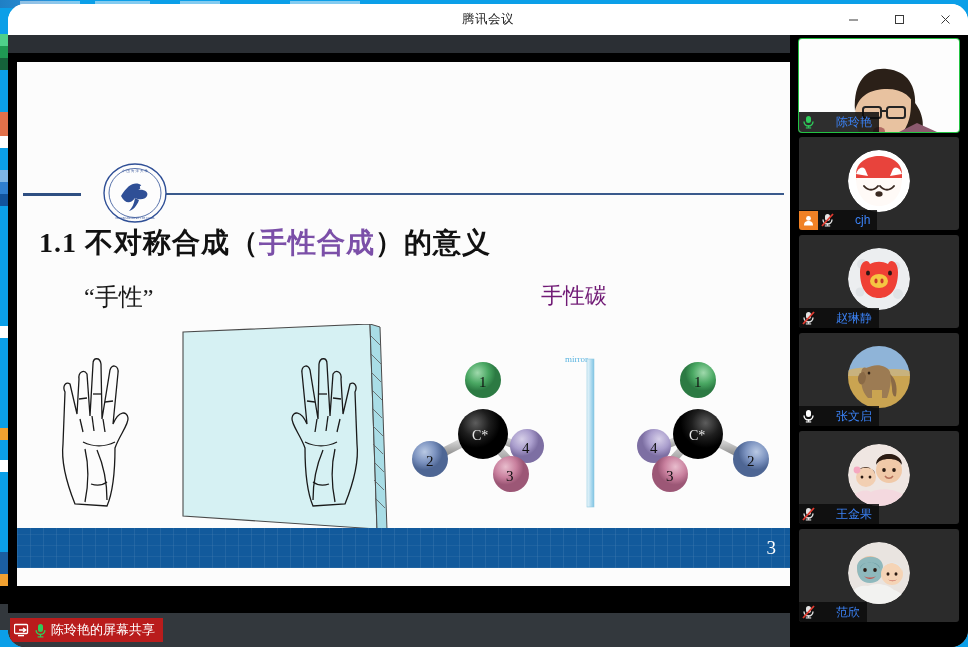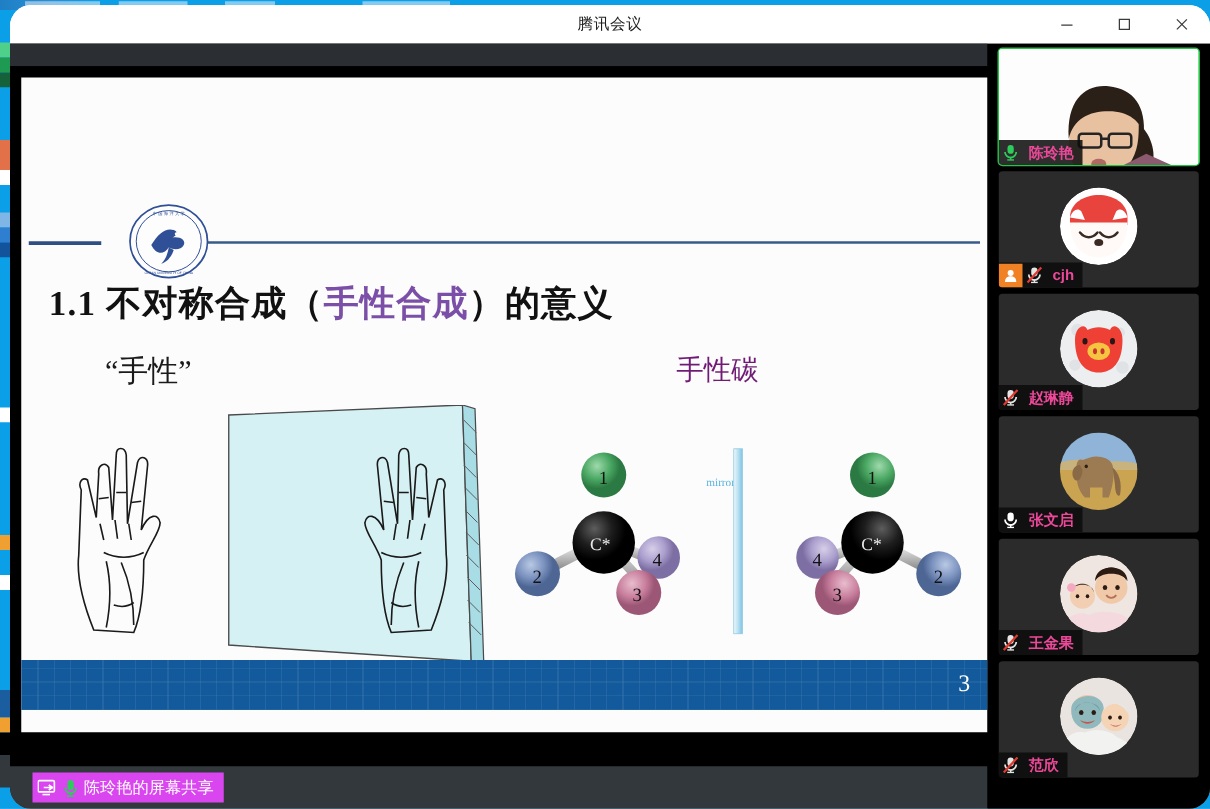--- a/index.html
+++ b/index.html
@@ -48,43 +48,43 @@
   #subChirality{position:absolute;left:67px;top:219px;
     font-family:"Liberation Serif","DejaVu Serif",serif;
     font-size:24px;color:#1a1a1a;}
   #lblChiralC{position:absolute;left:524px;top:219px;
     font-family:"Liberation Serif","DejaVu Serif",serif;
     font-size:22px;color:#701a75;}
   #lblEnantiomer{position:absolute;left:531px;top:477px;
     font-family:"Liberation Serif","DejaVu Serif",serif;
     font-size:21px;color:#1a1a1a;}
   #lblMirror{position:absolute;left:548px;top:292px;
-    font-size:9px;color:#5ab4e0;font-family:"Liberation Serif",serif;margin-top:27px;}
+    font-size:9px;color:#5ab4e0;font-family:"Liberation Serif",serif;}
   #footerbar{position:absolute;left:0;top:466px;width:773px;height:40px;
     background:#125a9c;overflow:hidden;}
   #footerbar .pat{position:absolute;inset:0;opacity:.22;
     background-image:
       repeating-linear-gradient(90deg,rgba(255,255,255,.35) 0 1px,transparent 1px 13px),
       repeating-linear-gradient(0deg,rgba(255,255,255,.25) 0 1px,transparent 1px 11px);}
   #pageNum{position:absolute;right:14px;top:9px;color:#fff;font-size:19px;
     font-family:"Liberation Serif",serif;}
   
-  #shareLabel{position:absolute;left:18px;top:5px;height:24px;background:#d946ef;
+  #shareLabel{position:absolute;left:2px;top:5px;height:24px;background:#b91c1c;
     display:flex;align-items:center;gap:4px;padding:0 8px 0 4px;justify-content:space-between;}
   #shareLabel .txt{color:#fff;font-size:13px;}
   
   #panel{width:178px;height:612px;background:#000;position:relative;padding-top:4px;}
   .tile{position:relative;width:160px;height:93px;margin:0 auto 5px auto;
     background:#2b2b2b;border-radius:3px;overflow:hidden;}
   .tile.active{outline:2px solid #23c343;outline-offset:-1px;background:#fff;}
   .tile .av{position:absolute;left:50%;top:47%;transform:translate(-50%,-50%);
     width:62px;height:62px;border-radius:50%;overflow:hidden;}
   .namebar{position:absolute;left:0;bottom:0;height:20px;display:flex;align-items:center;
     background:rgba(12,12,12,.86);padding-right:7px;}
-  .namebar .nm{color:#ec4899;font-size:12px;margin-left:5px;white-space:nowrap;font-weight:bold;}
+  .namebar .nm{color:#3b82f6;font-size:12px;margin-left:18px;white-space:nowrap;}
   .hostbadge{width:19px;height:19px;background:#f08125;display:flex;
     align-items:center;justify-content:center;}
   .micwrap{width:19px;display:flex;align-items:center;justify-content:center;}
 </style>
 </head>
 <body>
 
 <div id="desktop">
   <div class="bgstrip"></div>
   <div class="bgfrag" style="left:20px;top:1px;width:60px;height:6px;"></div>

